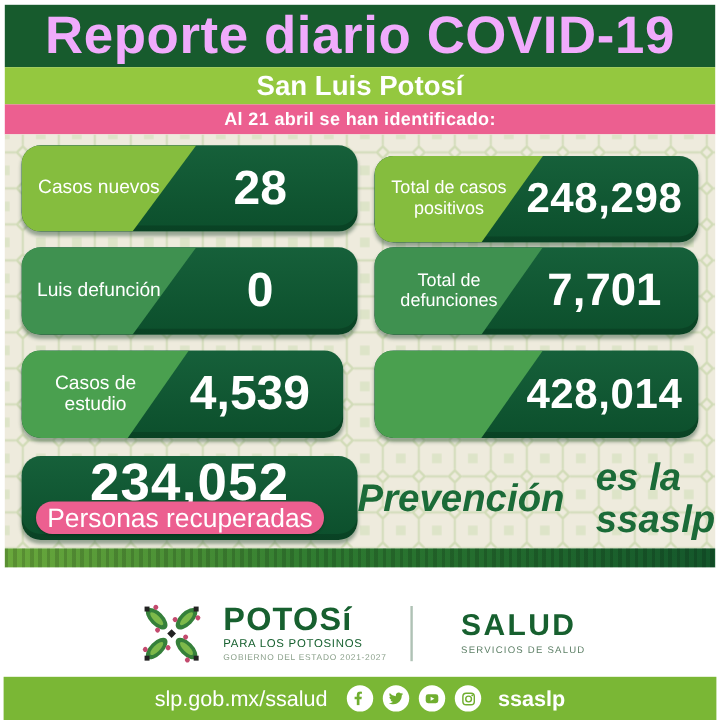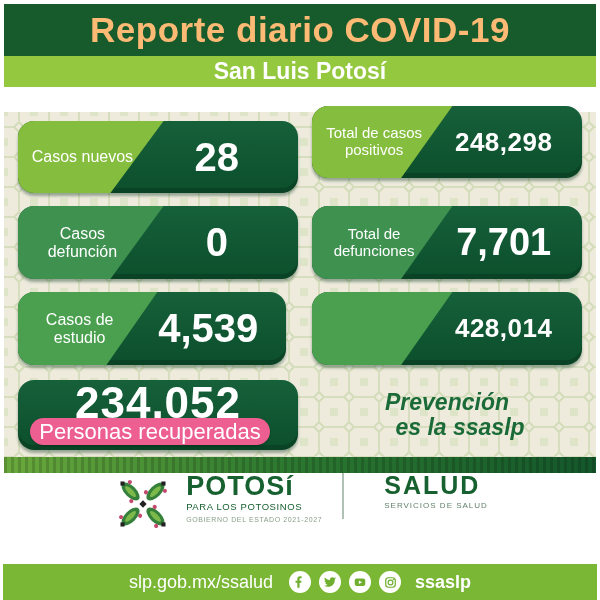--- a/index.html
+++ b/index.html
@@ -3,21 +3,21 @@
 <meta charset="utf-8">
 <style>
   html,body{margin:0;padding:0;background:#fff;}
   .frame{
     position:relative;width:600px;height:600px;background:#ffffff;overflow:hidden;
     font-family:"Liberation Sans",sans-serif;
   }
   
   .band-title{position:absolute;left:4px;right:4px;top:4px;height:52px;background:#175b2d;
     display:flex;align-items:center;justify-content:center;}
-  .band-title span{color:#fdba74;font-weight:bold;font-size:35px;letter-spacing:.5px;}
+  .band-title span{color:#f0abfc;font-weight:bold;font-size:44px;letter-spacing:.5px;}
   .band-sub{position:absolute;left:4px;right:4px;top:56px;height:31px;background:#94c83f;
     display:flex;align-items:center;justify-content:center;}
   .band-sub span{color:#fff;font-weight:bold;font-size:23px;}
   .band-pink{position:absolute;left:4px;right:4px;top:87px;height:25px;background:#ec5f90;
     display:flex;align-items:center;justify-content:center;}
   .band-pink span{color:#fff;font-weight:bold;font-size:15px;letter-spacing:.3px;}
   
   .pattern-zone{position:absolute;left:4px;right:4px;top:112px;height:345px;background:#eeebdd;}
   .pattern-zone svg{position:absolute;inset:0;width:100%;height:100%;}
   
@@ -27,40 +27,40 @@
   .wedge{position:absolute;inset:0;clip-path:polygon(0 0,52% 0,33% 100%,0 100%);}
   .wedge.lime{background:#85bd3e;}
   .wedge.mid{background:#3f9150;}
   .wedge.mid2{background:#4aa04f;}
   .card-label{position:absolute;left:0;top:0;bottom:0;width:46%;display:flex;align-items:center;
     justify-content:center;text-align:center;color:#fff;font-weight:normal;font-size:16px;
     line-height:1.12;padding:0 12px;box-sizing:border-box;}
   .card-label.sm{font-size:15px;}
   .card-value{position:absolute;right:0;top:0;bottom:0;left:42%;display:flex;align-items:center;
     justify-content:center;color:#fff;font-weight:bold;}
-  .v40{font-size:40px;} .v38{font-size:38px;} .v34{font-size:26px;letter-spacing:.5px;}
+  .v40{font-size:40px;} .v38{font-size:38px;} .v34{font-size:35px;letter-spacing:.5px;}
   
   .rec-value{position:absolute;left:0;right:0;top:0;bottom:24px;display:flex;align-items:center;
     justify-content:center;color:#fff;font-weight:bold;font-size:44px;letter-spacing:1px;}
   .rec-pill{position:absolute;left:12px;right:28px;bottom:5px;height:27px;border-radius:14px;
     background:#ec5f90;display:flex;align-items:center;justify-content:center;color:#fff;
     font-weight:normal;font-size:22px;box-shadow:0 1px 2px rgba(0,0,0,.25);}
   
   .message{position:absolute;left:312px;top:382px;width:270px;height:66px;display:flex;
-    flex-direction:column;align-items:center;justify-content:center;color:#1b6b38;
-    font-weight:bold;font-style:italic;font-size:23px;line-height:1.08;}
+    flex-direction:row;align-items:center;justify-content:center;color:#1b6b38;
+    font-weight:bold;font-style:italic;font-size:32px;line-height:1.08;}
   .message .l2{padding-left:26px;}
   
   .strip{position:absolute;left:4px;right:4px;top:457px;height:16px;
     background:linear-gradient(90deg,#6aa93c 0%,#2e7a30 45%,#14572b 100%);}
   .strip::after{content:"";position:absolute;inset:0;
     background:repeating-linear-gradient(90deg,rgba(0,0,0,.15) 0 3px,transparent 3px 7px);}
   
   .footer{position:absolute;left:4px;right:4px;top:473px;height:109px;background:#fff;
-    display:flex;justify-content:center;gap:12px;}
+    display:flex;align-items:center;justify-content:center;gap:12px;}
   .brand-col{display:flex;flex-direction:column;line-height:1;}
   .brand-name{color:#17602f;font-weight:bold;font-size:27px;letter-spacing:1px;}
   .brand-tagline{color:#17602f;font-weight:normal;font-size:9.5px;letter-spacing:.6px;margin-top:2px;}
   .brand-subline{color:#8aa08a;font-size:7px;letter-spacing:.6px;margin-top:4px;}
   .divider{width:2px;height:46px;background:#6d8f79;opacity:.55;margin:0 8px;}
   .org-col{display:flex;flex-direction:column;line-height:1;margin-left:20px;}
   .org-name{color:#17602f;font-weight:bold;font-size:25px;letter-spacing:2px;}
   .org-subline{color:#5f8168;font-size:8px;letter-spacing:1px;margin-top:4px;}
   
   .bottombar{position:absolute;left:3px;right:3px;bottom:0;height:36px;background:#7ab735;
@@ -73,20 +73,23 @@
 </head>
 <body>
 
 <div class="frame">
 
   <div class="band-title">
     <span>Reporte diario COVID-19</span>
   </div>
   <div class="band-sub">
     <span>San Luis Potosí</span>
+  </div>
+  <div class="band-pink">
+    <span>Al 21 abril se han identificado:</span>
   </div>
 
   <div class="pattern-zone">
     <svg xmlns="http://www.w3.org/2000/svg">
       <defs>
         <pattern id="az" width="30" height="30" patternUnits="userSpaceOnUse">
           <rect width="30" height="30" fill="#eeebdd"></rect>
           <path d="M0 15h9M21 15h9M15 0v9M15 21v9" stroke="#d6debf" stroke-width="2"></path>
           <rect x="11.5" y="11.5" width="7" height="7" fill="none" stroke="#d2dcb8" stroke-width="2" transform="rotate(45 15 15)"></rect>
           <rect x="0" y="0" width="4" height="4" fill="#dde4c8"></rect>
@@ -97,29 +100,29 @@
       </defs>
       <rect width="100%" height="100%" fill="url(#az)"></rect>
     </svg>
   </div>
 
   <div class="card" style="left:18px;top:121px;width:280px;height:72px">
     <div class="wedge lime"></div>
     <div class="card-label">Casos nuevos</div>
     <div class="card-value v40">28</div>
   </div>
-  <div class="card" style="left:312px;top:106px;width:270px;height:72px">
+  <div class="card" style="left:312px;top:130px;width:270px;height:72px">
     <div class="wedge lime"></div>
     <div class="card-label sm">Total de casos positivos</div>
     <div class="card-value v34">248,298</div>
   </div>
 
   <div class="card" style="left:18px;top:206px;width:280px;height:73px">
     <div class="wedge mid"></div>
-    <div class="card-label">Casos defunción</div>
+    <div class="card-label">Luis defunción</div>
     <div class="card-value v40">0</div>
   </div>
   <div class="card" style="left:312px;top:206px;width:270px;height:73px">
     <div class="wedge mid"></div>
     <div class="card-label sm">Total de defunciones</div>
     <div class="card-value v38">7,701</div>
   </div>
 
   <div class="card" style="left:18px;top:292px;width:268px;height:73px">
     <div class="wedge mid2"></div>

